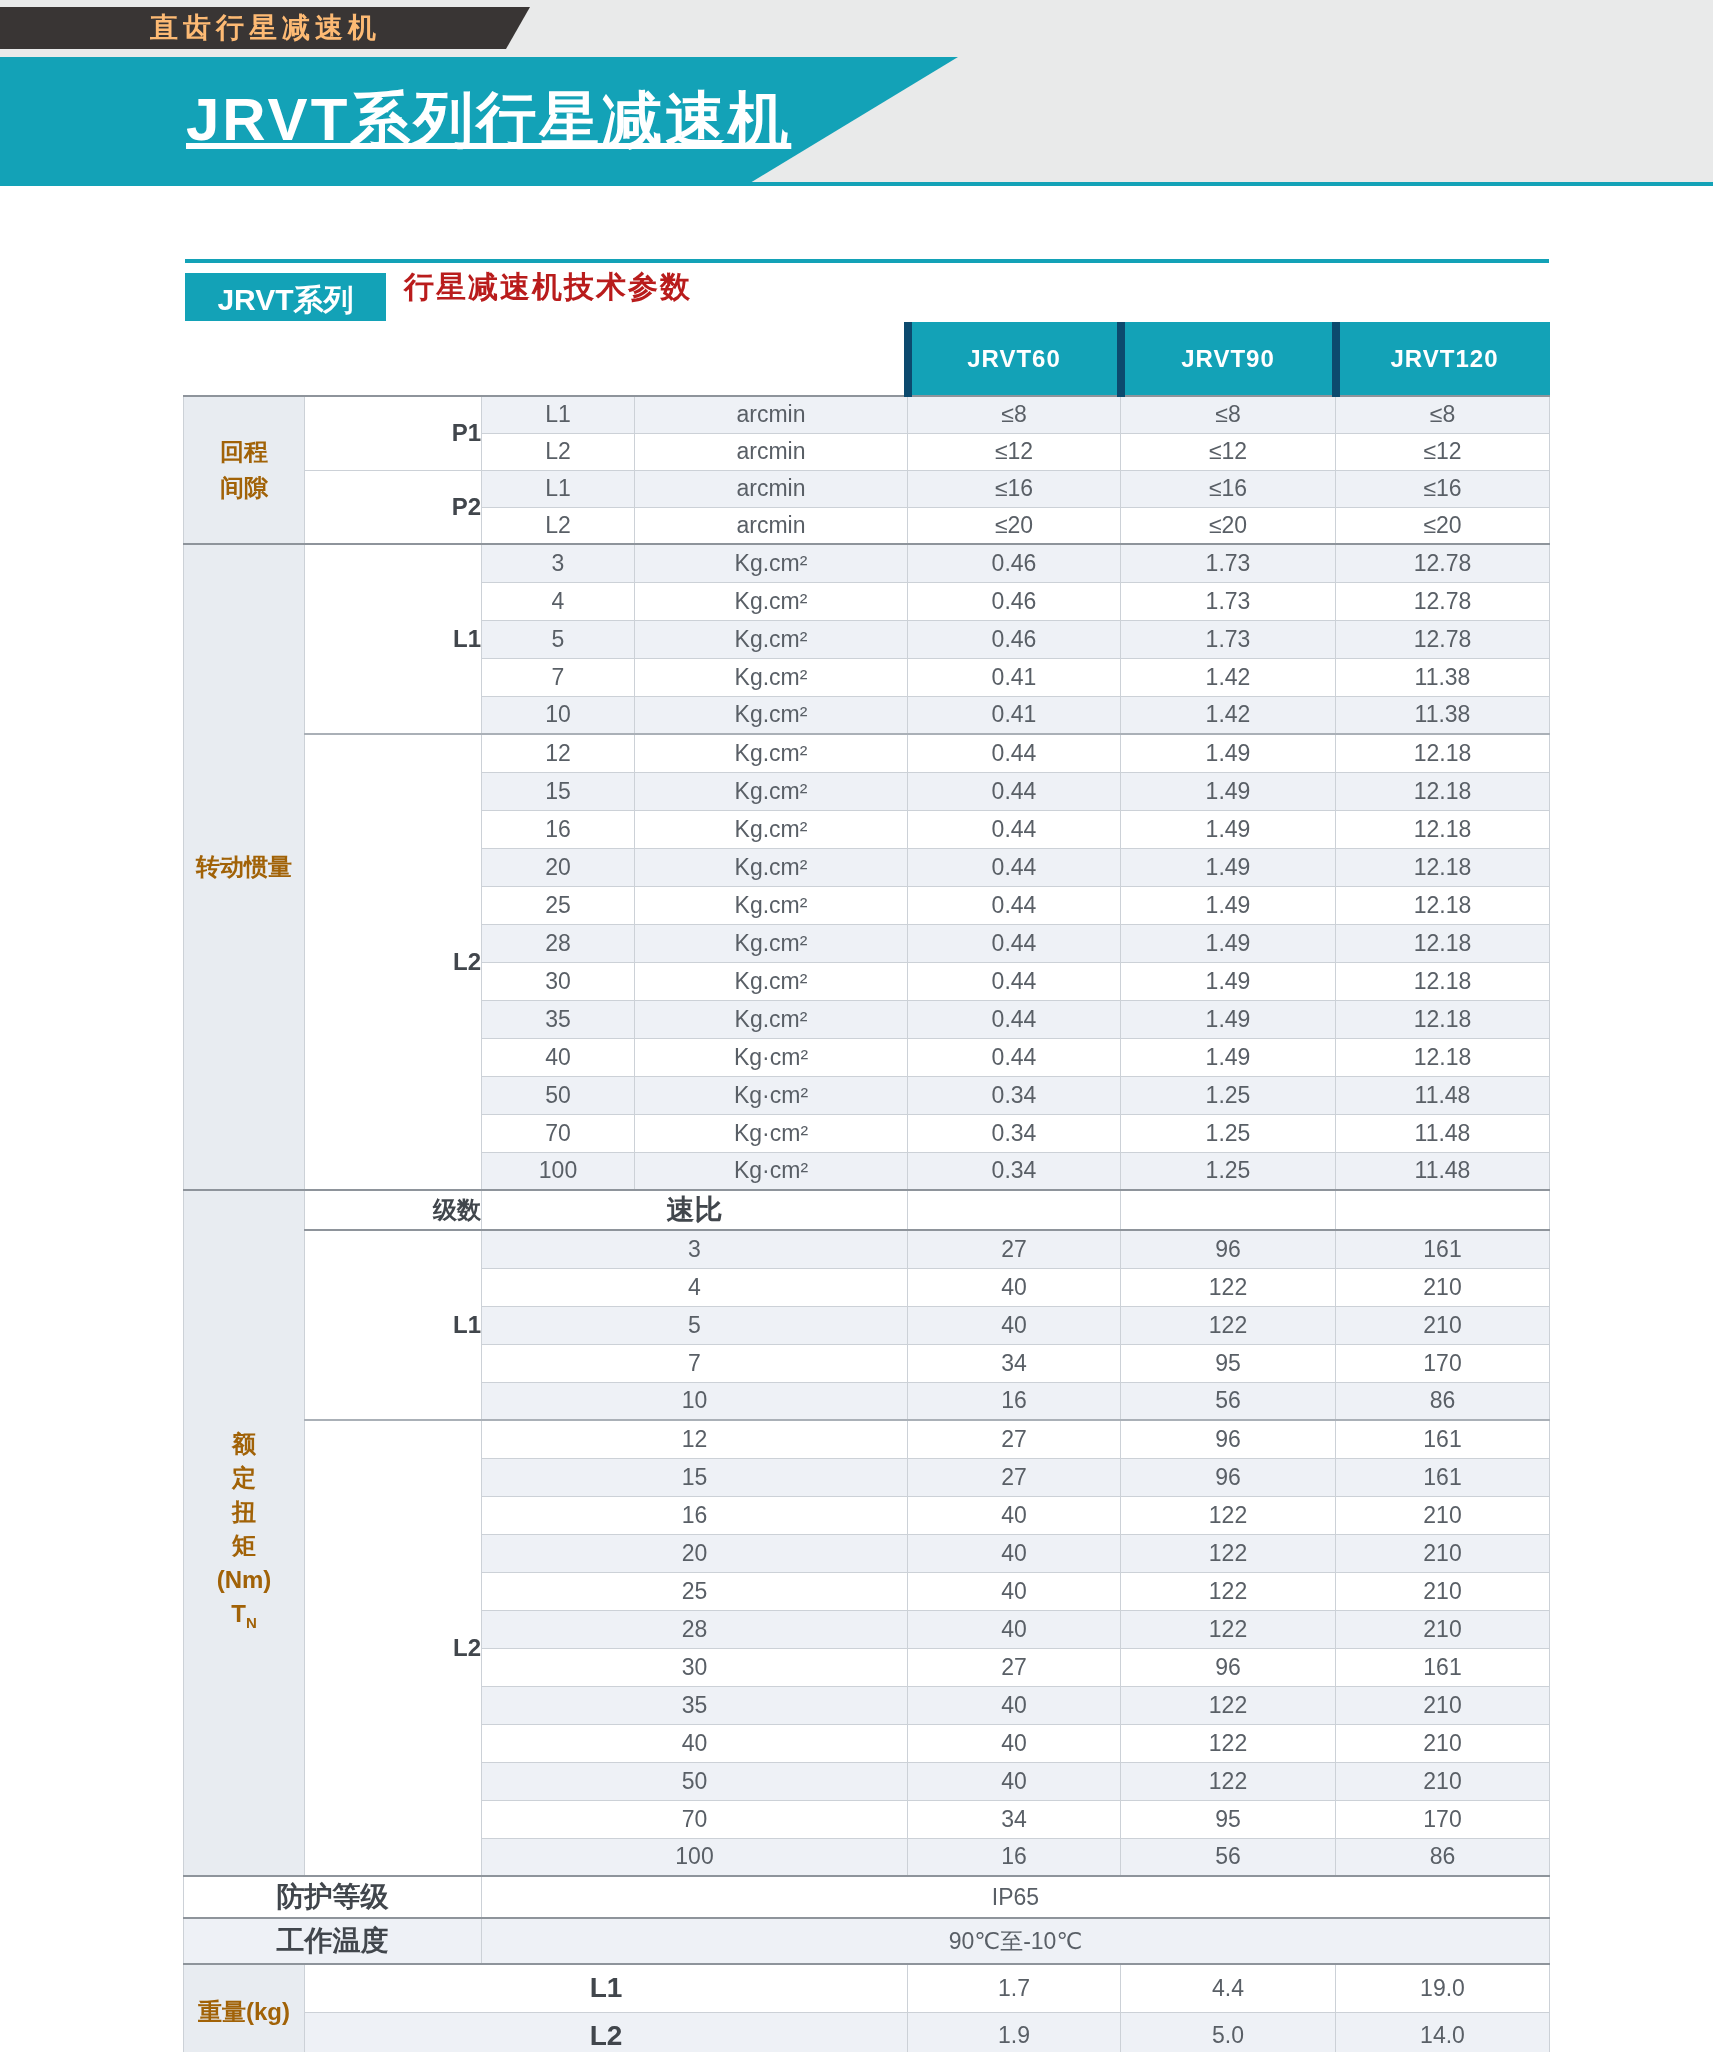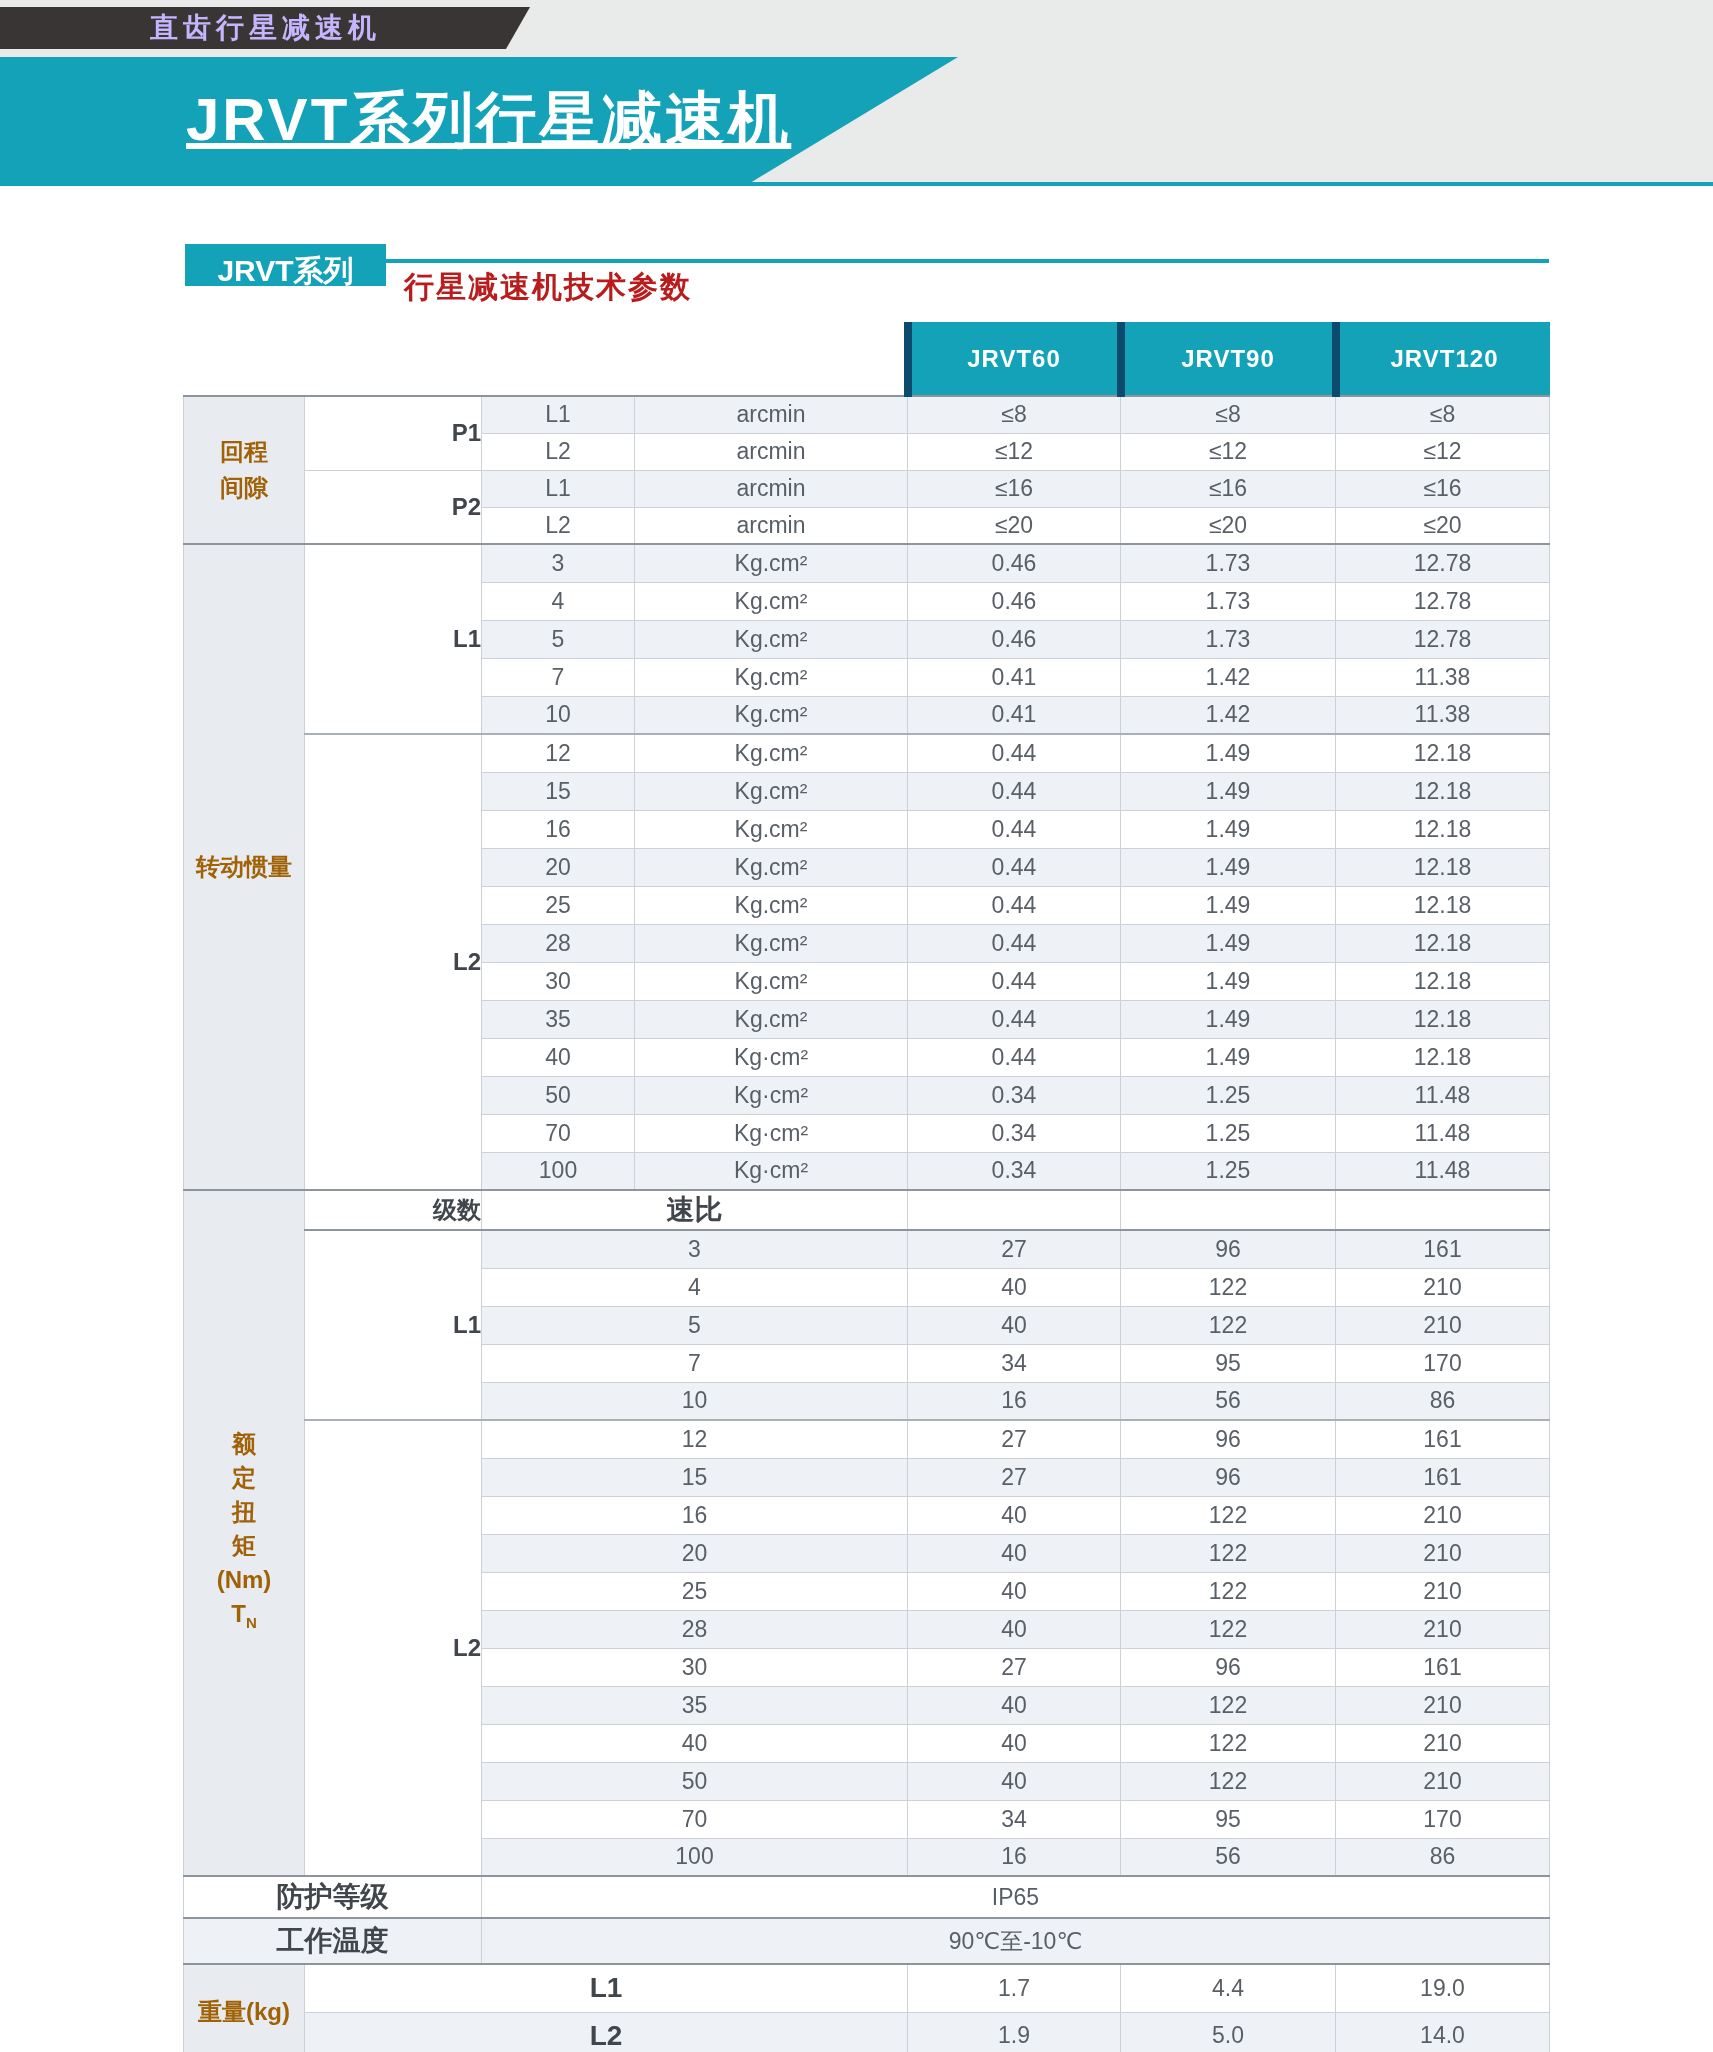--- a/index.html
+++ b/index.html
@@ -4,30 +4,30 @@
 <style>
   * { margin:0; padding:0; box-sizing:border-box; }
   body { font-family:"Liberation Sans","DejaVu Sans",sans-serif; background:#fff; }
   .page { position:relative; width:1713px; height:2052px; background:#ffffff; overflow:hidden; }
 
   
   .top-band { position:absolute; left:0; top:0; width:1713px; height:182px; background:#e9eaea; }
   .band-rule { position:absolute; left:0; top:182px; width:1713px; height:4px; background:#13a2b7; }
   .black-bar { position:absolute; left:0; top:7px; width:530px; height:42px; background:#393534;
                clip-path:polygon(0 0,100% 0,calc(100% - 24px) 100%,0 100%);
-               color:#c4b5fd; font-size:28px; font-weight:bold; letter-spacing:5px;
+               color:#fdba74; font-size:28px; font-weight:bold; letter-spacing:5px;
                line-height:42px; padding-left:150px; }
   .banner { position:absolute; left:0; top:57px; width:958px; height:126px; background:#13a2b7;
             clip-path:polygon(0 0,100% 0,calc(100% - 208px) 100%,0 100%);
             color:#fff; font-size:60px; font-weight:bold; letter-spacing:3px;
             line-height:126px; padding-left:186px;text-decoration:underline; }
 
   
   .sec-rule  { position:absolute; left:185px; top:259px; width:1364px; height:4px; background:#13a2b7; }
-  .sec-badge { position:absolute; left:185px; top:244px; width:201px; height:42px; background:#13a2b7;
+  .sec-badge { position:absolute; left:185px; top:273px; width:201px; height:48px; background:#13a2b7;
                color:#fff; font-size:30px; font-weight:bold; text-align:center; line-height:53px; }
   .sec-title { position:absolute; left:404px; top:259px; height:53px; line-height:56px;
                color:#b91c1c; font-size:30px; font-weight:bold; letter-spacing:2px; }
 
   
   .tbl-wrap { position:absolute; left:183px; top:322px; width:1366px; }
   table { border-collapse:collapse; table-layout:fixed; width:1366px;
           font-size:23px; color:#595f66; }
   td { border:1px solid #ccd1d7; text-align:center; vertical-align:middle; padding:0; }
   th { padding:0; }

